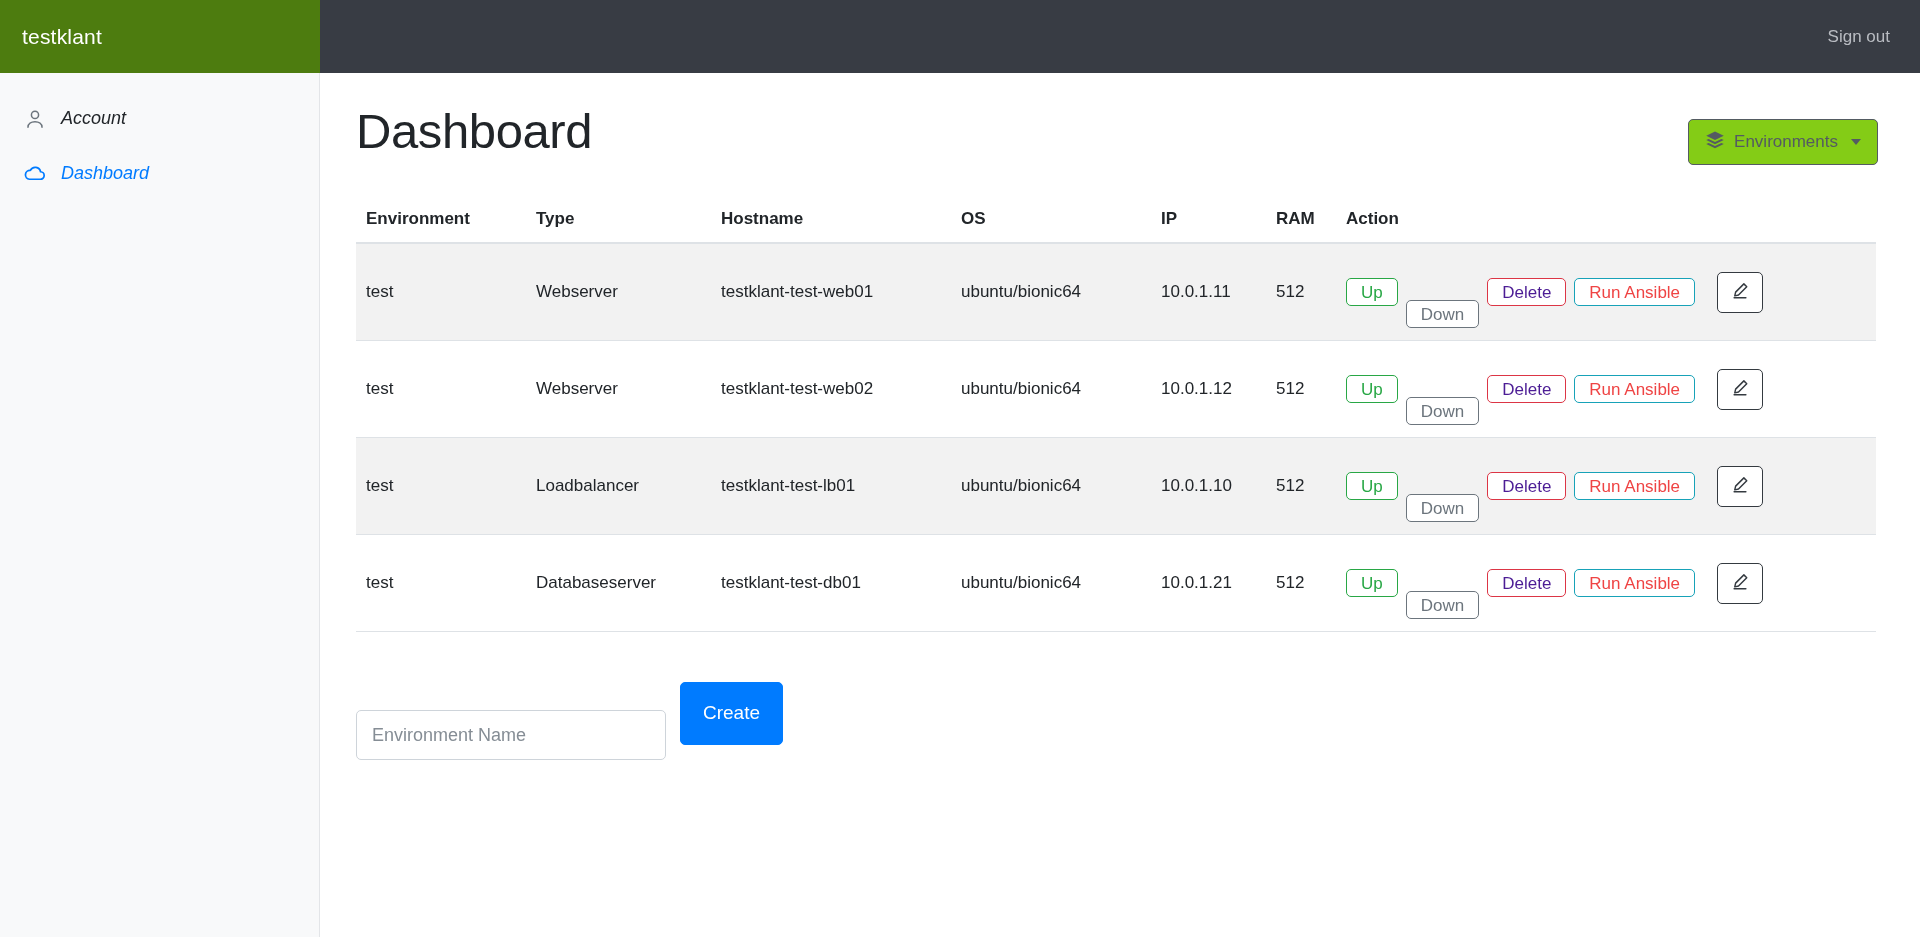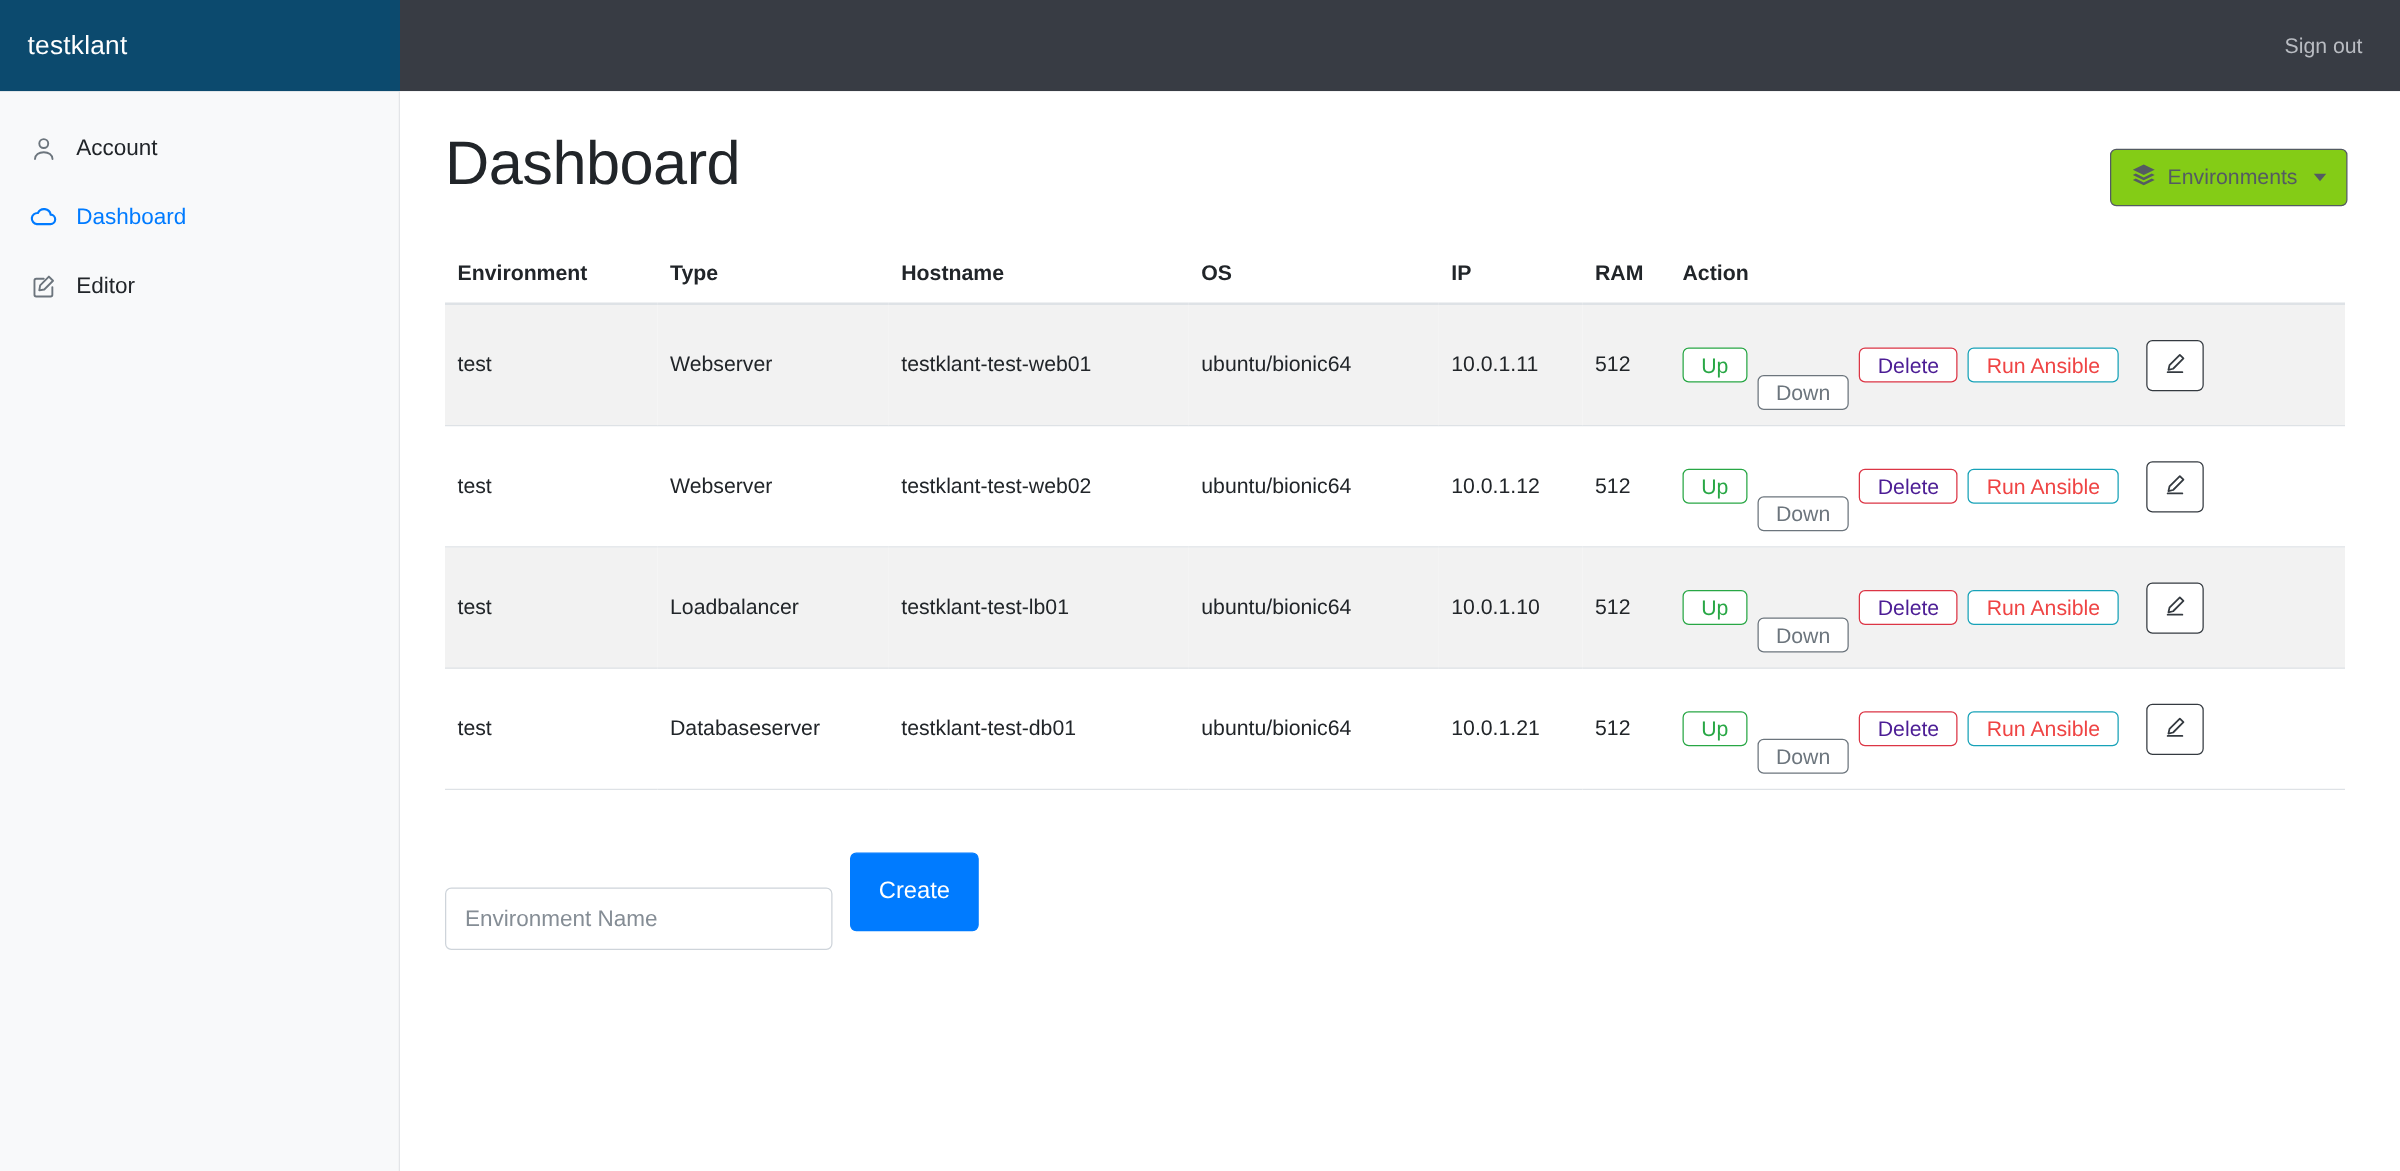--- a/index.html
+++ b/index.html
@@ -13,21 +13,21 @@
   #app { position: relative; width: 1920px; height: 937px; overflow: hidden; }
 
   
   .navbar {
     position: absolute; top: 0; left: 0; width: 1920px; height: 73px;
     background: #383c44;
     display: flex; align-items: center;
   }
   .brand {
     width: 320px; height: 73px; flex: 0 0 320px;
-    background: #0c4a6e;
+    background: #4d7c0f;
     display: flex; align-items: center;
     padding-left: 22px;
     color: #ffffff; font-size: 21px; font-weight: 400; letter-spacing: .2px;
   }
   .navbar-right {
     flex: 1; display: flex; justify-content: flex-end; align-items: center;
     padding-right: 28px;
   }
   .signout {
     color: #b9bcc2; font-size: 17px; text-decoration: none; cursor: pointer;
@@ -40,20 +40,21 @@
     width: 320px; height: 864px;
     background: #f8f9fa;
     border-right: 1px solid #e3e5e8;
     padding-top: 18px;
   }
   .nav-item {
     display: flex; align-items: center;
     height: 55px; padding-left: 22px;
     color: #212529; font-size: 18px; cursor: pointer;
     text-decoration: none;
+    font-style: italic;
   }
   .nav-item .ico {
     width: 26px; height: 26px; margin-right: 13px;
     display: inline-flex; align-items: center; justify-content: center;
     color: #6c757d;
   }
   .nav-item .ico svg { display: block; }
   .nav-item.active { color: #007bff; }
   .nav-item.active .ico { color: #007bff; }
 
@@ -187,29 +188,20 @@
 
     <a class="nav-item active" href="#">
       <span class="ico">
         <svg width="24" height="24" viewBox="0 0 16 16" fill="none" stroke="currentColor" stroke-width="1.15" stroke-linecap="round" stroke-linejoin="round">
           <path d="M4.3 11.5h7.2a2.5 2.5 0 0 0 .2-5 3.6 3.6 0 0 0-6.8-.9A2.8 2.8 0 0 0 4.3 11.5z"></path>
         </svg>
       </span>
       <span>Dashboard</span>
     </a>
 
-    <a class="nav-item" href="#">
-      <span class="ico">
-        <svg width="22" height="22" viewBox="0 0 16 16" fill="none" stroke="currentColor" stroke-width="1.1" stroke-linecap="round" stroke-linejoin="round">
-          <path d="M13 8.5V13a1 1 0 0 1-1 1H3.6a1 1 0 0 1-1-1V4.6a1 1 0 0 1 1-1H8"></path>
-          <path d="M11 2.4l2.4 2.4-5.1 5.1-2.9.5.5-2.9z"></path>
-        </svg>
-      </span>
-      <span>Editor</span>
-    </a>
   </div>
 
   <div class="main">
 
     <div class="page-head">
       <h1 class="page-title">Dashboard</h1>
 
       <button class="env-btn">
         <span>
           <svg width="20" height="20" viewBox="0 0 16 16" fill="currentColor">

